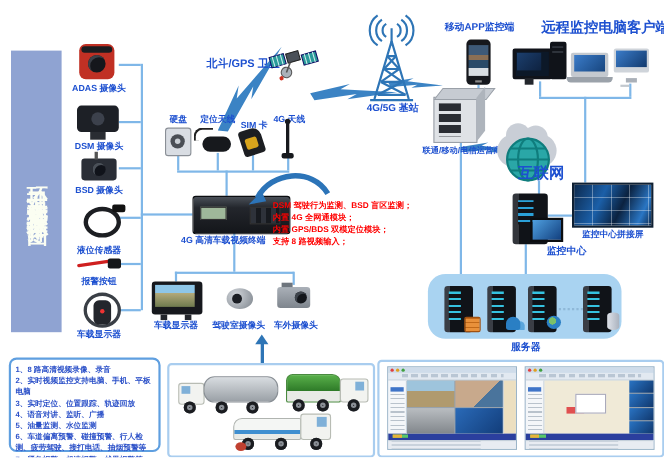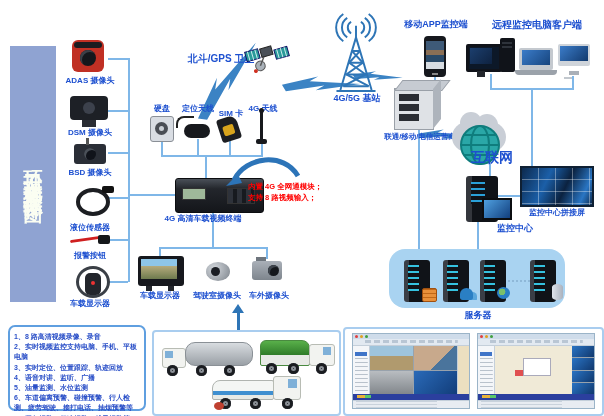--- a/index.html
+++ b/index.html
@@ -253,36 +253,38 @@
 
   <div class="abs mdvr"></div>
   <div class="lbl" style="left:128px;top:214px;width:150px">4G 高清车载视频终端</div>
 
   <svg class="abs" style="left:224px;top:152px;width:80px;height:36px" viewBox="0 0 80 36">
     <path d="M10 28 C22 4 60 0 74 24" stroke="#2c74b8" stroke-width="5" fill="none"></path>
     <polygon points="2,34 14,22 18,31" fill="#2c74b8"></polygon>
   </svg>
 
   <div class="redfeat">
+    <div>DSM 驾驶行为监测、BSD 盲区监测；</div>
     <div>内置 4G 全网通模块；</div>
+    <div>内置 GPS/BDS 双模定位模块；</div>
     <div>支持 8 路视频输入；</div>
   </div>
 
   <div class="abs i-monitor"></div>
   <div class="abs i-dome"></div>
   <div class="abs i-boxcam"></div>
   <div class="lbl" style="left:132px;top:291px;width:56px">车载显示器</div>
   <div class="lbl" style="left:188px;top:291px;width:58px">驾驶室摄像头</div>
   <div class="lbl" style="left:246px;top:291px;width:46px">车外摄像头</div>
   <div class="uparrow-shaft"></div>
   <div class="uparrow-head"></div>
 
   <div class="lbl" style="left:398px;top:20px;width:76px;font-size:9px">移动APP监控端</div>
   <div class="abs i-phone"></div>
-  <div class="lbl" style="left:492px;top:20px;width:84px;font-size:10px">远程监控电脑客户端</div>
+  <div class="lbl" style="left:492px;top:20px;width:84px;font-size:13px">远程监控电脑客户端</div>
   <div class="abs i-deskmon"></div>
   <div class="abs i-tower"></div>
   <div class="abs i-laptop"></div>
   <div class="abs i-pcmon"></div>
 
   <div class="abs i-telecom">
       <span class="side"></span>
     </div>
   <div class="lbl" style="left:376px;top:132px;width:88px;font-size:7.5px">联通/移动/电信运营商</div>
 

